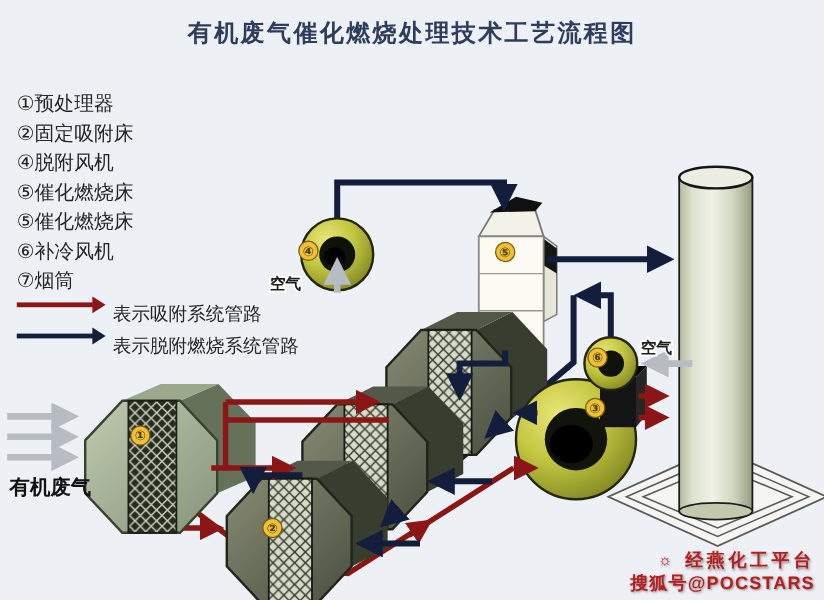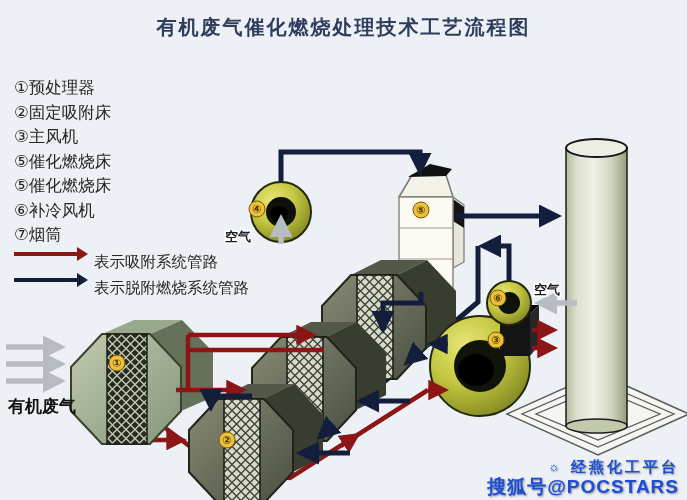--- a/index.html
+++ b/index.html
@@ -18,25 +18,25 @@
   .pipe-legend .row{display:flex;align-items:flex-start;height:26px;}
   .arr{position:relative;display:inline-block;width:64px;height:4px;margin-right:16px;}
   .arr::after{content:'';position:absolute;right:-10px;top:-5px;
     border-top:7px solid transparent;border-bottom:7px solid transparent;}
   .arr.red{background:#8c1616;}
   .arr.red::after{border-left:11px solid #8c1616;}
   .arr.navy{background:#121e3c;}
   .arr.navy::after{border-left:11px solid #121e3c;}
   .pipe-legend .lbl{font-size:15.5px;color:#262626;white-space:nowrap;}
   .watermark{
-    position:absolute;right:8px;bottom:4px;text-align:right;color:#1d4ed8;
+    position:absolute;right:8px;bottom:4px;text-align:right;color:#b91c1c;
     text-shadow:1px 1px 2px rgba(110,110,110,.75);line-height:19px;
   }
   .watermark .l1{font-size:15px;font-weight:bold;letter-spacing:3px;}
-  .watermark .l2{font-size:19px;font-weight:bold;letter-spacing:1px;}
+  .watermark .l2{font-size:15px;font-weight:bold;letter-spacing:1px;}
   .wm-icon{display:inline-block;margin-right:8px;font-size:13px;transform:translateY(-1px);}
   svg{position:absolute;top:0;left:0;}
   svg text{font-family:"Liberation Sans","DejaVu Sans",sans-serif;}
   .air-label{font-size:13px;font-weight:bold;fill:#1c1c1c;paint-order:stroke;stroke:#ffffff;stroke-width:3px;}
   .gas-label{font-size:17px;font-weight:bold;fill:#111;}
   .marker-num{font-size:11px;font-weight:bold;fill:#4a3a00;text-anchor:middle;}
 </style>
 </head>
 <body>
 
@@ -212,21 +212,21 @@
   <text class="air-label" x="225" y="241">空气</text>
   <text class="air-label" x="534" y="294">空气</text>
   <text class="gas-label" x="8" y="412">有机废气</text>
 </svg>
 
 <div class="title">有机废气催化燃烧处理技术工艺流程图</div>
 
 <div class="legend">
   <div class="item">①预处理器</div>
   <div class="item">②固定吸附床</div>
-  <div class="item">③主风机</div>
+  <div class="item">④脱附风机</div>
   <div class="item">⑤催化燃烧床</div>
   <div class="item">⑤催化燃烧床</div>
   <div class="item">⑥补冷风机</div>
   <div class="item">⑦烟筒</div>
 </div>
 
 <div class="pipe-legend">
   <div class="row">
     <span class="arr red"></span>
     <span class="lbl">表示吸附系统管路</span>

